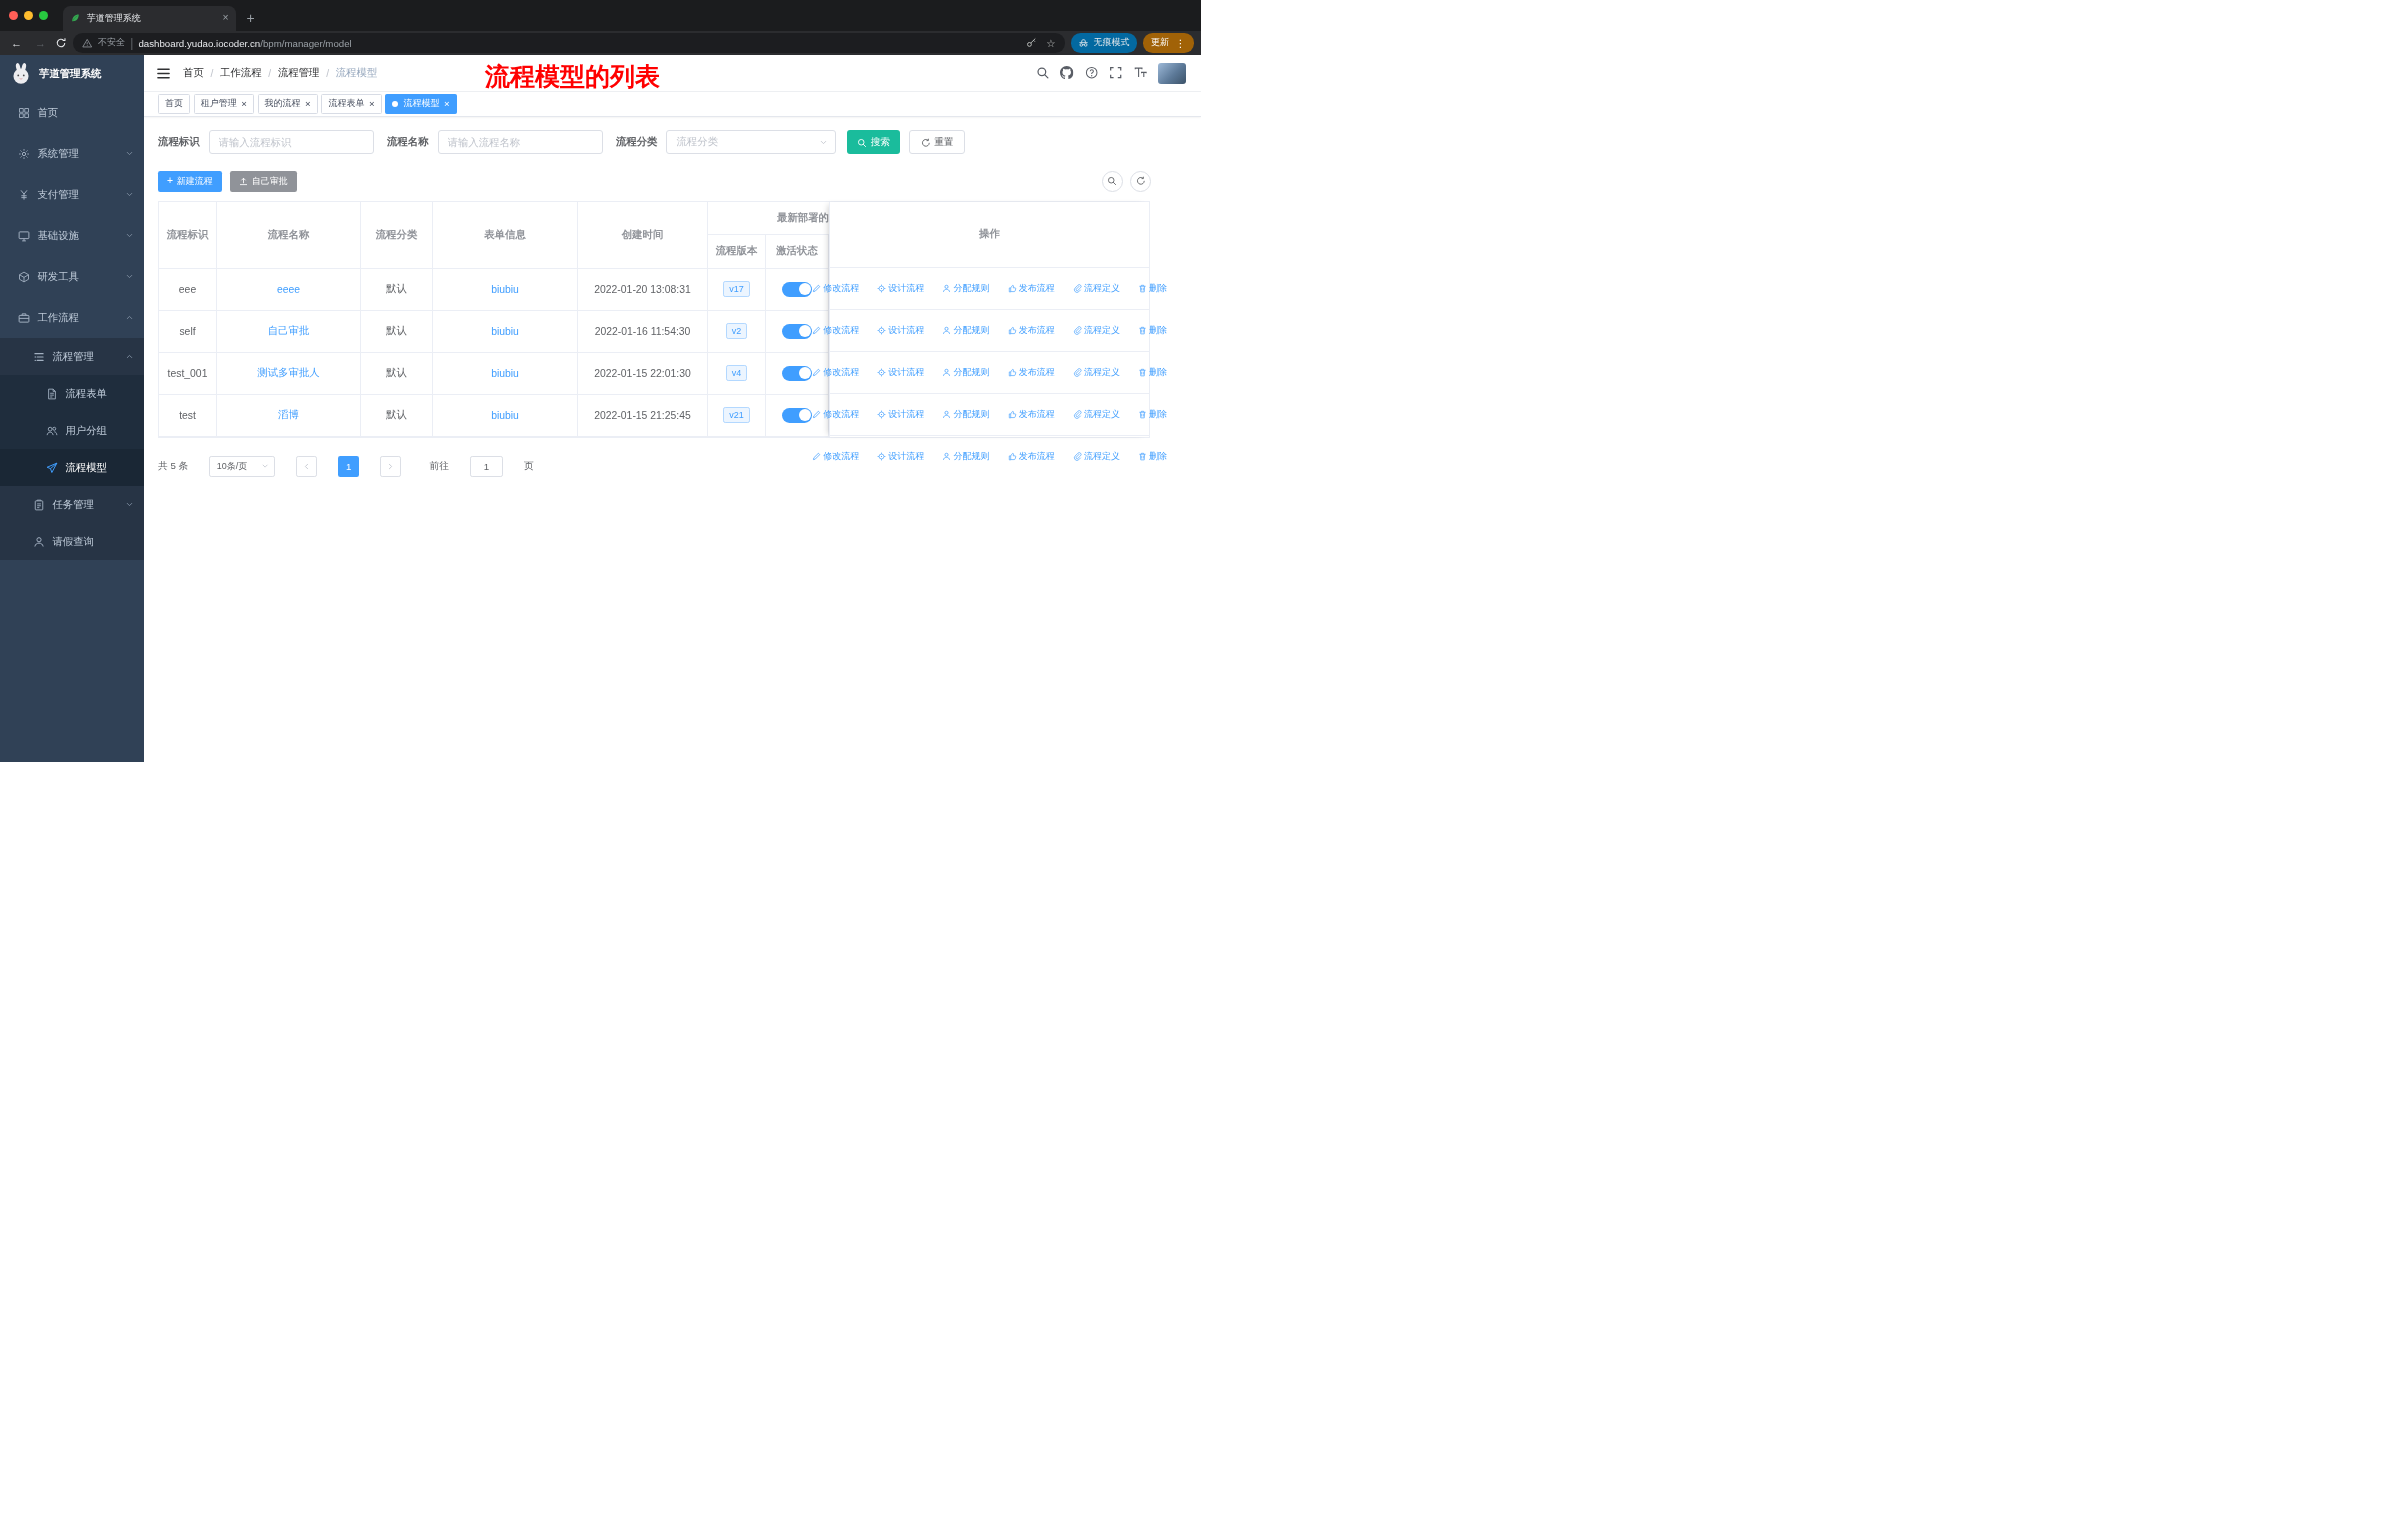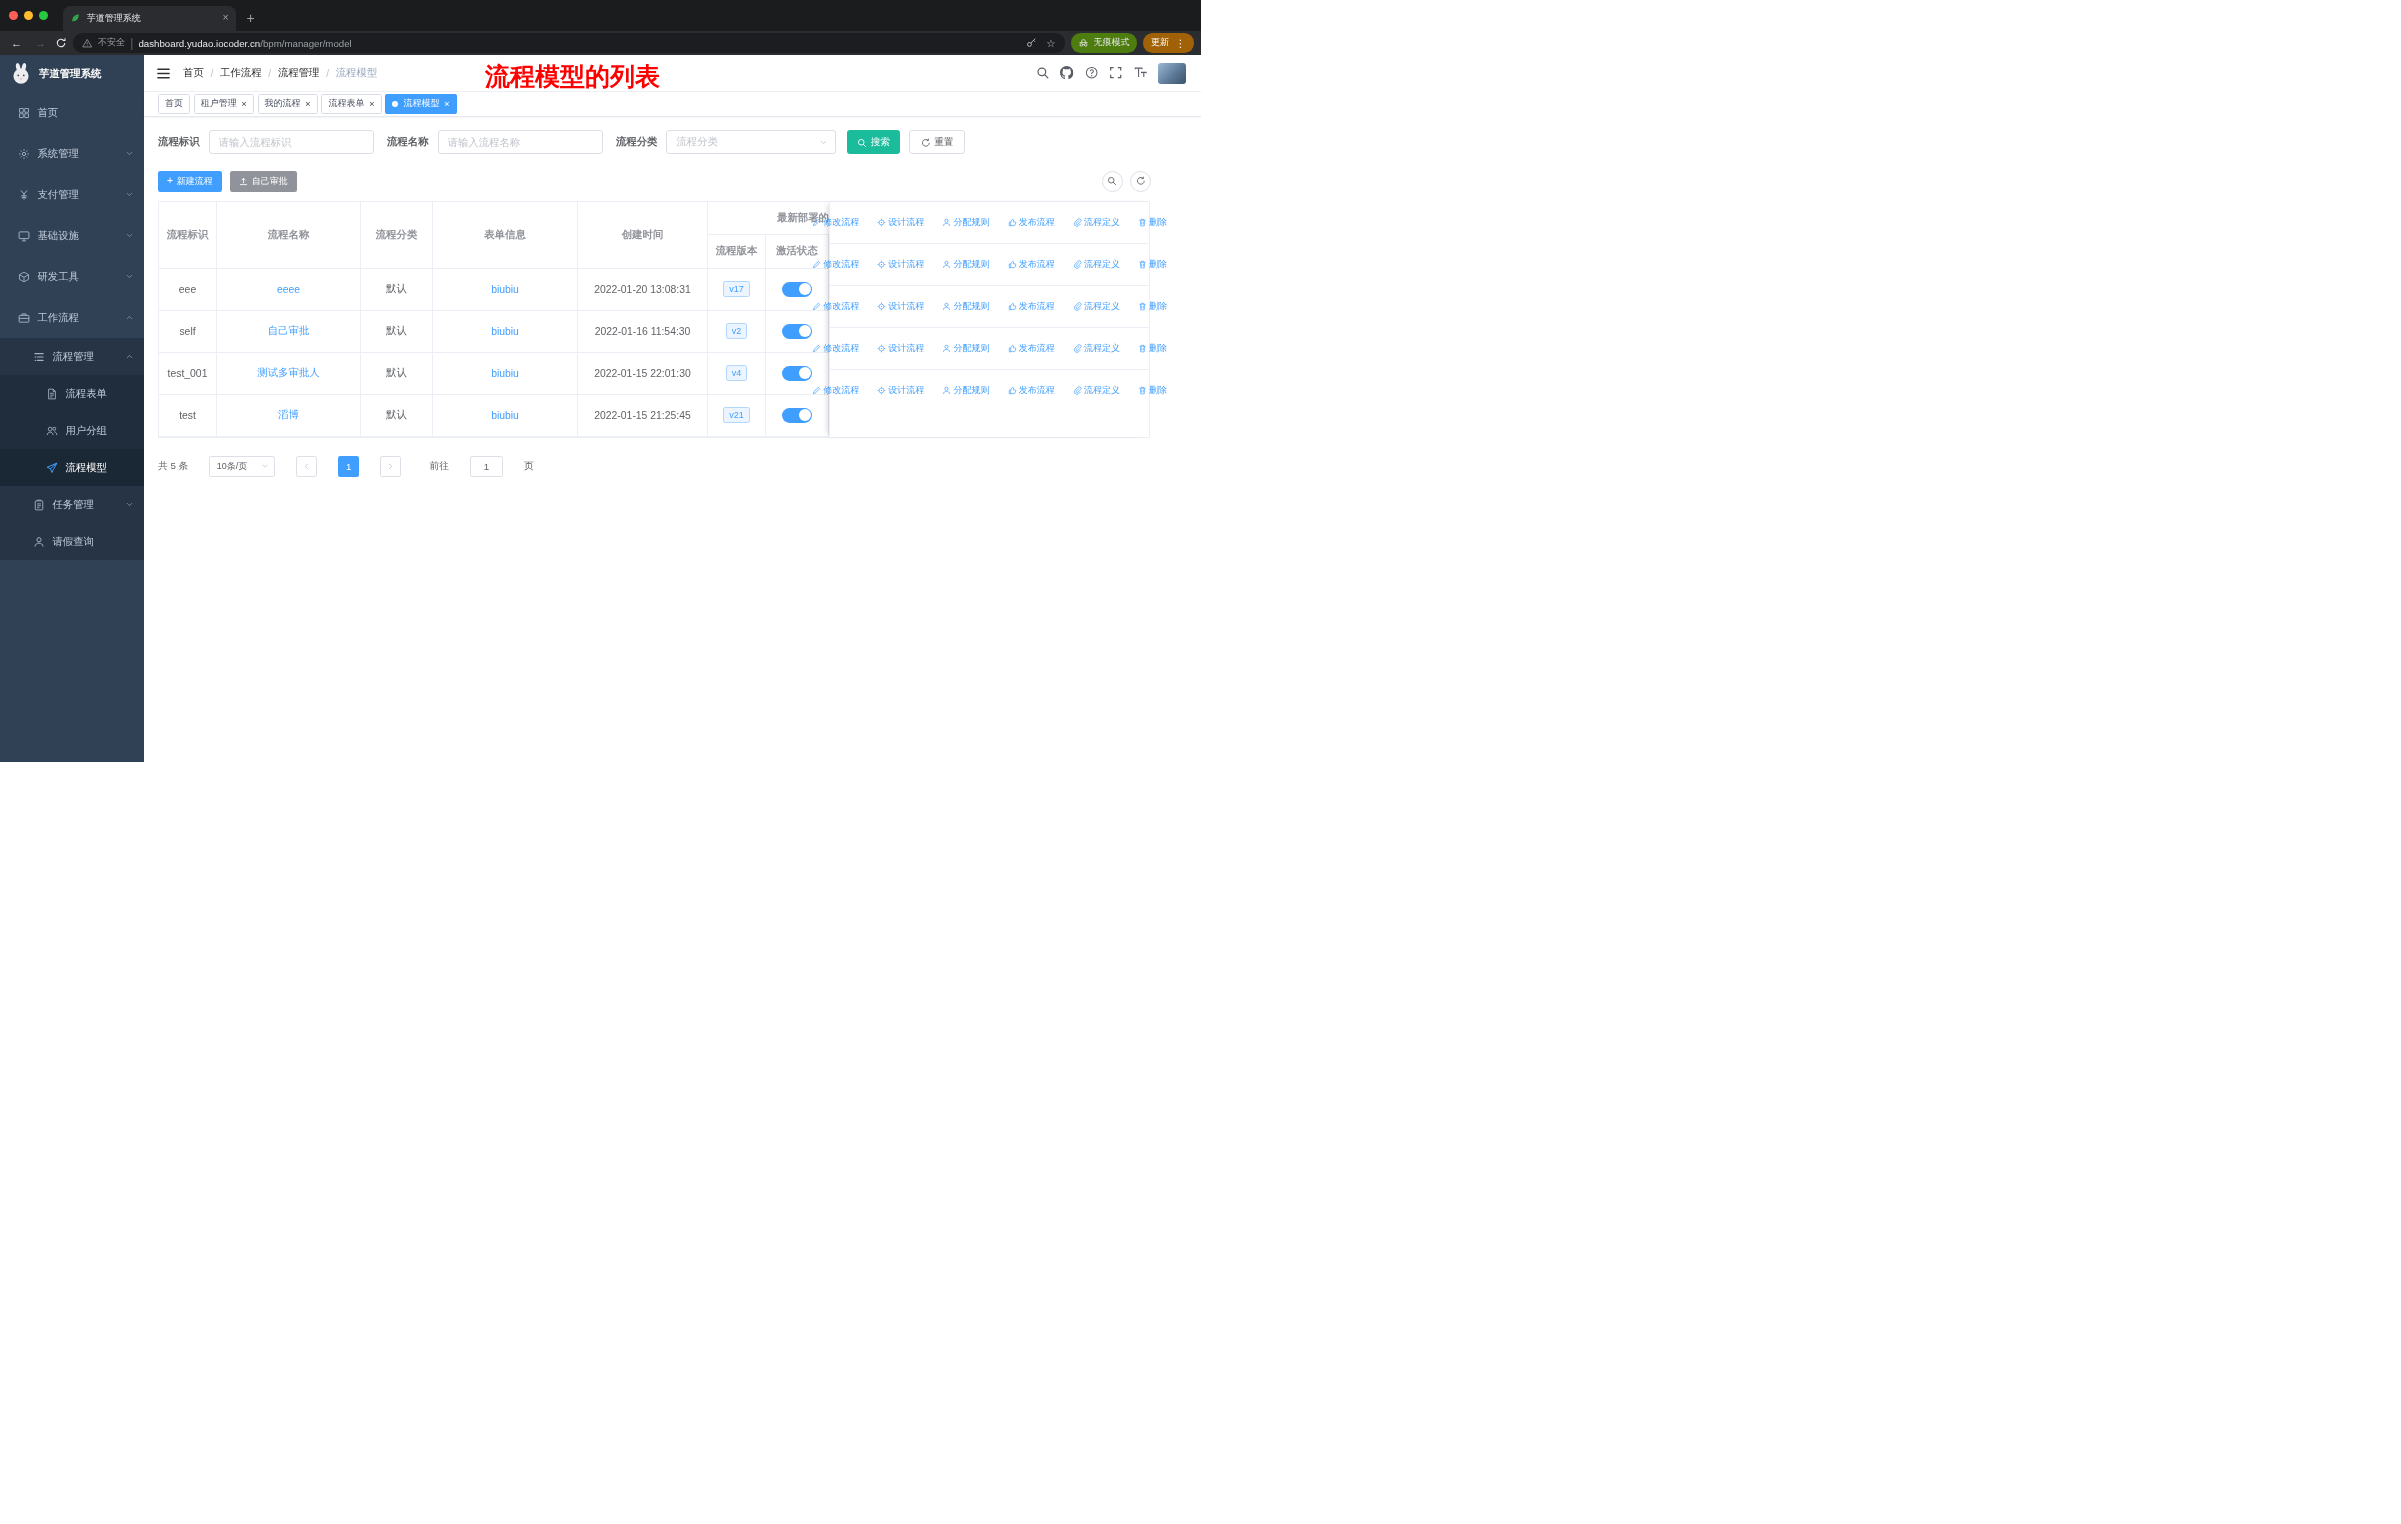--- a/index.html
+++ b/index.html
@@ -18,21 +18,21 @@
   .newtab{color:#9aa0a6;font-size:14px;margin:0 0 5.2px 10.4px;cursor:pointer}
   .toolbar{height:24px;background:#2b2c2f;display:flex;align-items:center;padding:0 7.4px;gap:6px;flex:none}
   .navbtn{font-size:11px;color:#e8eaed;width:18px;text-align:center;cursor:pointer}
   .navbtn.dim{color:#5f6368}
   .omnibox{flex:1;height:19.4px;background:#1c1d20;border-radius:9.7px;display:flex;align-items:center;padding:0 9px;gap:5.2px;color:#9aa0a6;cursor:text}
   .sec-label{font-size:9px;color:#9aa0a6}
   .url-host{font-size:9.7px;color:#e8eaed}
   .url-path{font-size:9.7px;color:#9aa0a6}
   .omni-right{margin-left:auto;display:flex;align-items:center;gap:9px;color:#c4c7c5}
   .star-glyph{font-size:10.4px;color:#c4c7c5;cursor:pointer}
-  .incog{height:19.4px;border-radius:9.7px;background:#4d7c0f;display:flex;align-items:center;gap:4.5px;padding:0 7.4px;color:#e8eaed;font-size:9px}
+  .incog{height:19.4px;border-radius:9.7px;background:#0369a1;display:flex;align-items:center;gap:4.5px;padding:0 7.4px;color:#e8eaed;font-size:9px}
   .update-pill{height:19.4px;border-radius:9.7px;background:#a16207;display:flex;align-items:center;gap:6px;padding:0 8.2px;color:#fff;font-size:9px;cursor:pointer}
   .dots{font-size:10.4px;color:#fff;cursor:pointer}
 
   
   .app{flex:1;display:flex;min-height:0}
   .sidebar{width:144px;background:#304156;flex:none;display:flex;flex-direction:column;overflow:hidden}
   .logo{height:37px;display:flex;align-items:center;gap:7.4px;padding-left:9.7px;cursor:pointer}
   .logo-title{color:#fff;font-size:10.4px;font-weight:700}
   .sb-item{height:41px;display:flex;align-items:center;gap:7.4px;padding:0 10.4px 0 18px;font-size:10.4px;color:#bfcbd9;cursor:pointer;white-space:nowrap}
   .sb-item .sic{width:12px;height:12px;color:#a3b1c2;flex:none}
@@ -607,20 +607,21 @@
             <div class="td c6">
                 <span class="vtag">v21</span>
               </div>
             <div class="td c7">
                 <span class="sw"></span>
               </div>
             <div class="td cfill"></div>
           </div>
 
           <div class="t-fixed">
+            <div class="fx-head">操作</div>
 
             <div class="fxrow">
               <span class="alink">
                   <svg class="ai" viewBox="0 0 12 12" width="9" height="9">
                     <use href="#i-edit"></use>
                   </svg>
                   <span>修改流程</span>
                 </span>
               <span class="alink">
                   <svg class="ai" viewBox="0 0 12 12" width="9" height="9">

